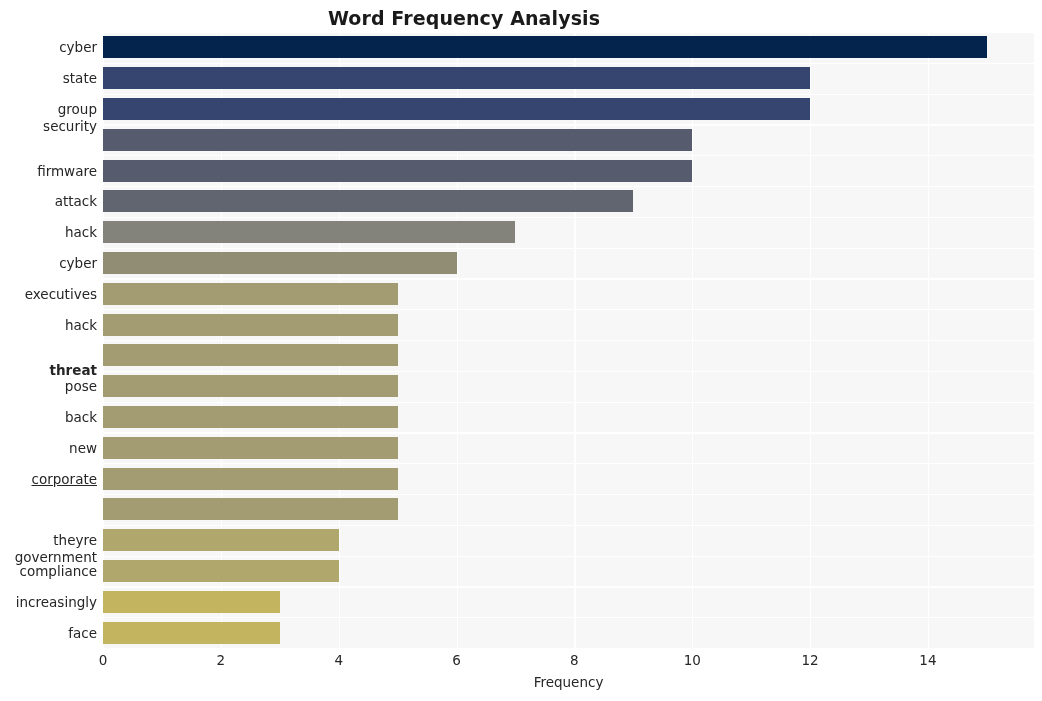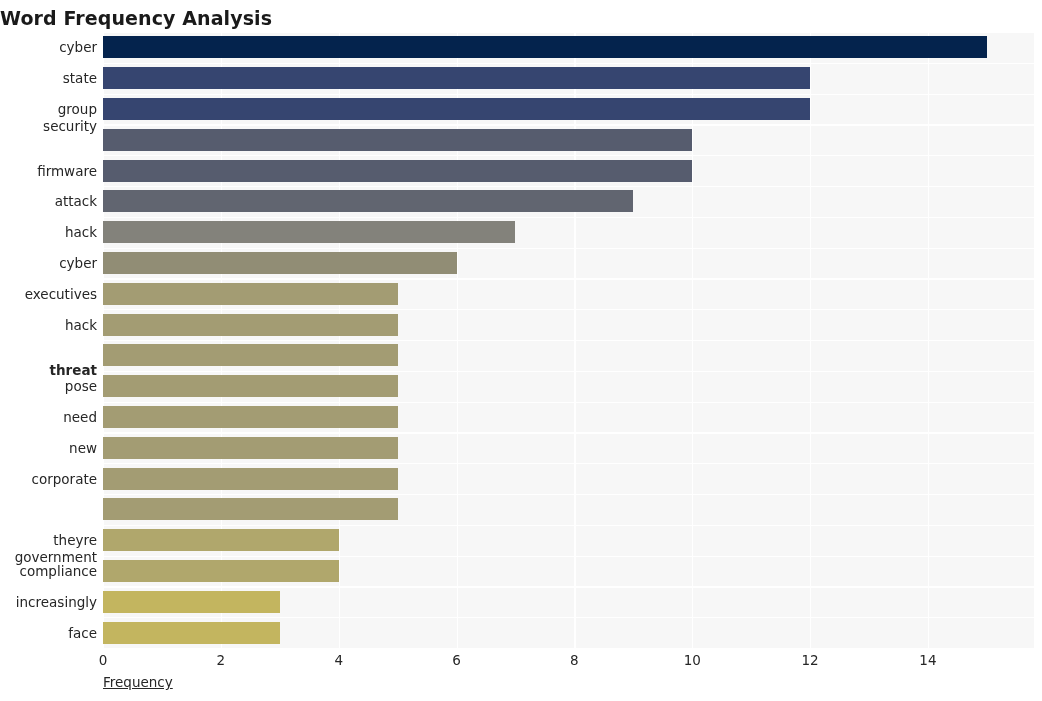--- a/index.html
+++ b/index.html
@@ -18,20 +18,21 @@
     position: absolute;
     left: 0; top: 0;
     width: 1042px;
     height: 701px;
   }
   #chart-title {
     position: absolute;
     left: 0;
     top: 7px;
     width: 928px;
+    text-align: center;
     font-size: 19px;
     font-weight: bold;
     color: #1a1a1a;
     letter-spacing: 0.1px;
   }
   
   #plot-area {
     position: absolute;
     left: 103px;
     top: 32px;
@@ -89,24 +90,23 @@
     transform: translateX(-50%);
     font-size: 13.5px;
     color: #262626;
     white-space: nowrap;
   }
   #xaxis-title {
     position: absolute;
     left: 103px;
     top: 674px;
     width: 931px;
-    text-align: left;
+    text-align: center;
     font-size: 13.5px;
     color: #262626;
-    text-decoration: underline;
   }
 </style>
 </head>
 <body>
 
 <div id="chart-root">
 
   <div id="chart-title">Word Frequency Analysis</div>
 
   <div id="plot-area">
@@ -166,23 +166,23 @@
       <div class="ytick-label" style="top: 70px;">group</div>
       <div class="ytick-label" style="top: 87px;">security</div>
       <div class="ytick-label" style="top: 131.6px;">firmware</div>
       <div class="ytick-label" style="top: 162.4px;">attack</div>
       <div class="ytick-label" style="top: 193.2px;">hack</div>
       <div class="ytick-label" style="top: 224px;">cyber</div>
       <div class="ytick-label" style="top: 254.8px;">executives</div>
       <div class="ytick-label" style="top: 285.6px;">hack</div>
       <div class="ytick-label" style="top: 331px; font-weight: bold;">threat</div>
       <div class="ytick-label" style="top: 347.2px;">pose</div>
-      <div class="ytick-label" style="top: 378px;">need</div>
+      <div class="ytick-label" style="top: 378px;">back</div>
       <div class="ytick-label" style="top: 408.8px;">new</div>
-      <div class="ytick-label" style="top: 439.6px;">corporate</div>
+      <div class="ytick-label" style="top: 439.6px; text-decoration: underline;">corporate</div>
       <div class="ytick-label" style="top: 470.4px; margin-top: 48px;">government</div>
       <div class="ytick-label" style="top: 501.2px;">theyre</div>
       <div class="ytick-label" style="top: 532px;">compliance</div>
       <div class="ytick-label" style="top: 562.8px;">increasingly</div>
       <div class="ytick-label" style="top: 593.6px;">face</div>
     </div>
 
   <div id="xlabels">
       <div class="xtick-label" style="left: 103px;">0</div>
       <div class="xtick-label" style="left: 220.848px;">2</div>

